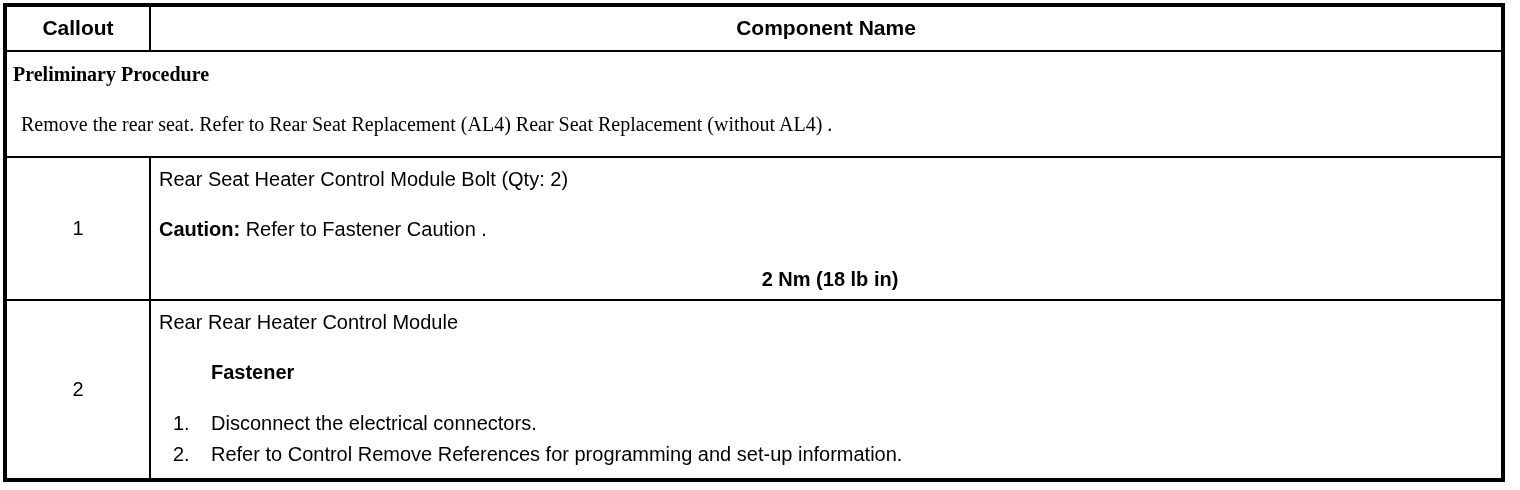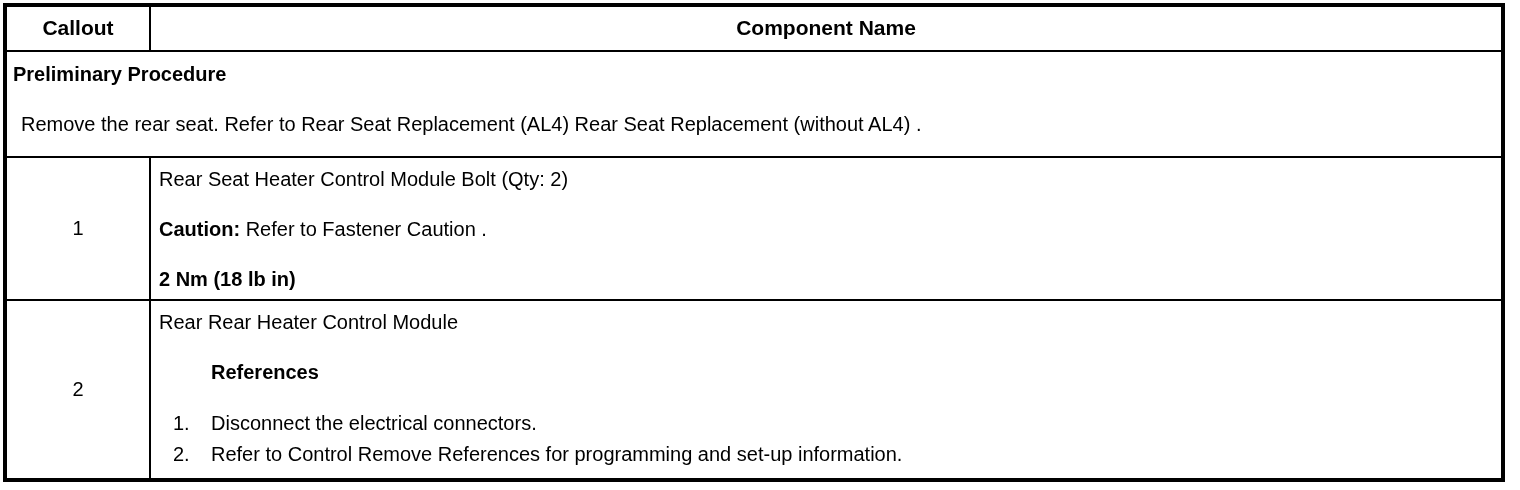--- a/index.html
+++ b/index.html
@@ -58,20 +58,21 @@
     border-bottom-width: 3px;
   }
 
   
   .prelim-cell {
     padding: 10px 0 12px 6px;
     font-size: 20px;
     line-height: 1.28;
     vertical-align: top;
     border-top-width: 3px;
+    font-family: Liberation Serif, serif;
   }
   .prelim-title {
     font-weight: bold;
     font-size: 20px;
     margin: 0 0 26px 0;
     line-height: 1.2;
   }
   .prelim-body {
     margin: 8px;
     font-size: 20px;
@@ -91,21 +92,21 @@
     font-size: 20px;
     line-height: 1.2;
     margin-left: 16px;
   }
 
   .line {
     margin: 0 0 26px 0;
     font-size: 20px;
     line-height: 1.2;
   }
-  .line.last { margin-bottom: 0; }
+  .line.last { margin-bottom: 0; text-align: center; }
   .line b { font-weight: bold; }
   .line.bold { font-weight: bold; }
 
   .sub-heading {
     font-weight: bold;
     font-size: 20px;
     margin: 0 0 24px 52px;
     line-height: 1.2;
   }
 
@@ -160,21 +161,21 @@
           <p class="line">Rear Seat Heater Control Module Bolt (Qty: 2)</p>
           <p class="line"><b>Caution:</b><span> Refer to Fastener Caution .</span></p>
           <p class="line bold last">2 Nm (18 lb in)</p>
         </td>
       </tr>
 
       <tr>
         <td class="callout-cell">2</td>
         <td class="name-cell">
           <p class="line">Rear Rear Heater Control Module</p>
-          <p class="sub-heading">References</p>
+          <p class="sub-heading">Fastener</p>
           <ol class="steps">
             <li>
               <span class="num">1.</span>
               <span>Disconnect the electrical connectors.</span>
             </li>
             <li>
               <span class="num">2.</span>
               <span>Refer to Control Remove References for programming and set-up information.</span>
             </li>
           </ol>

